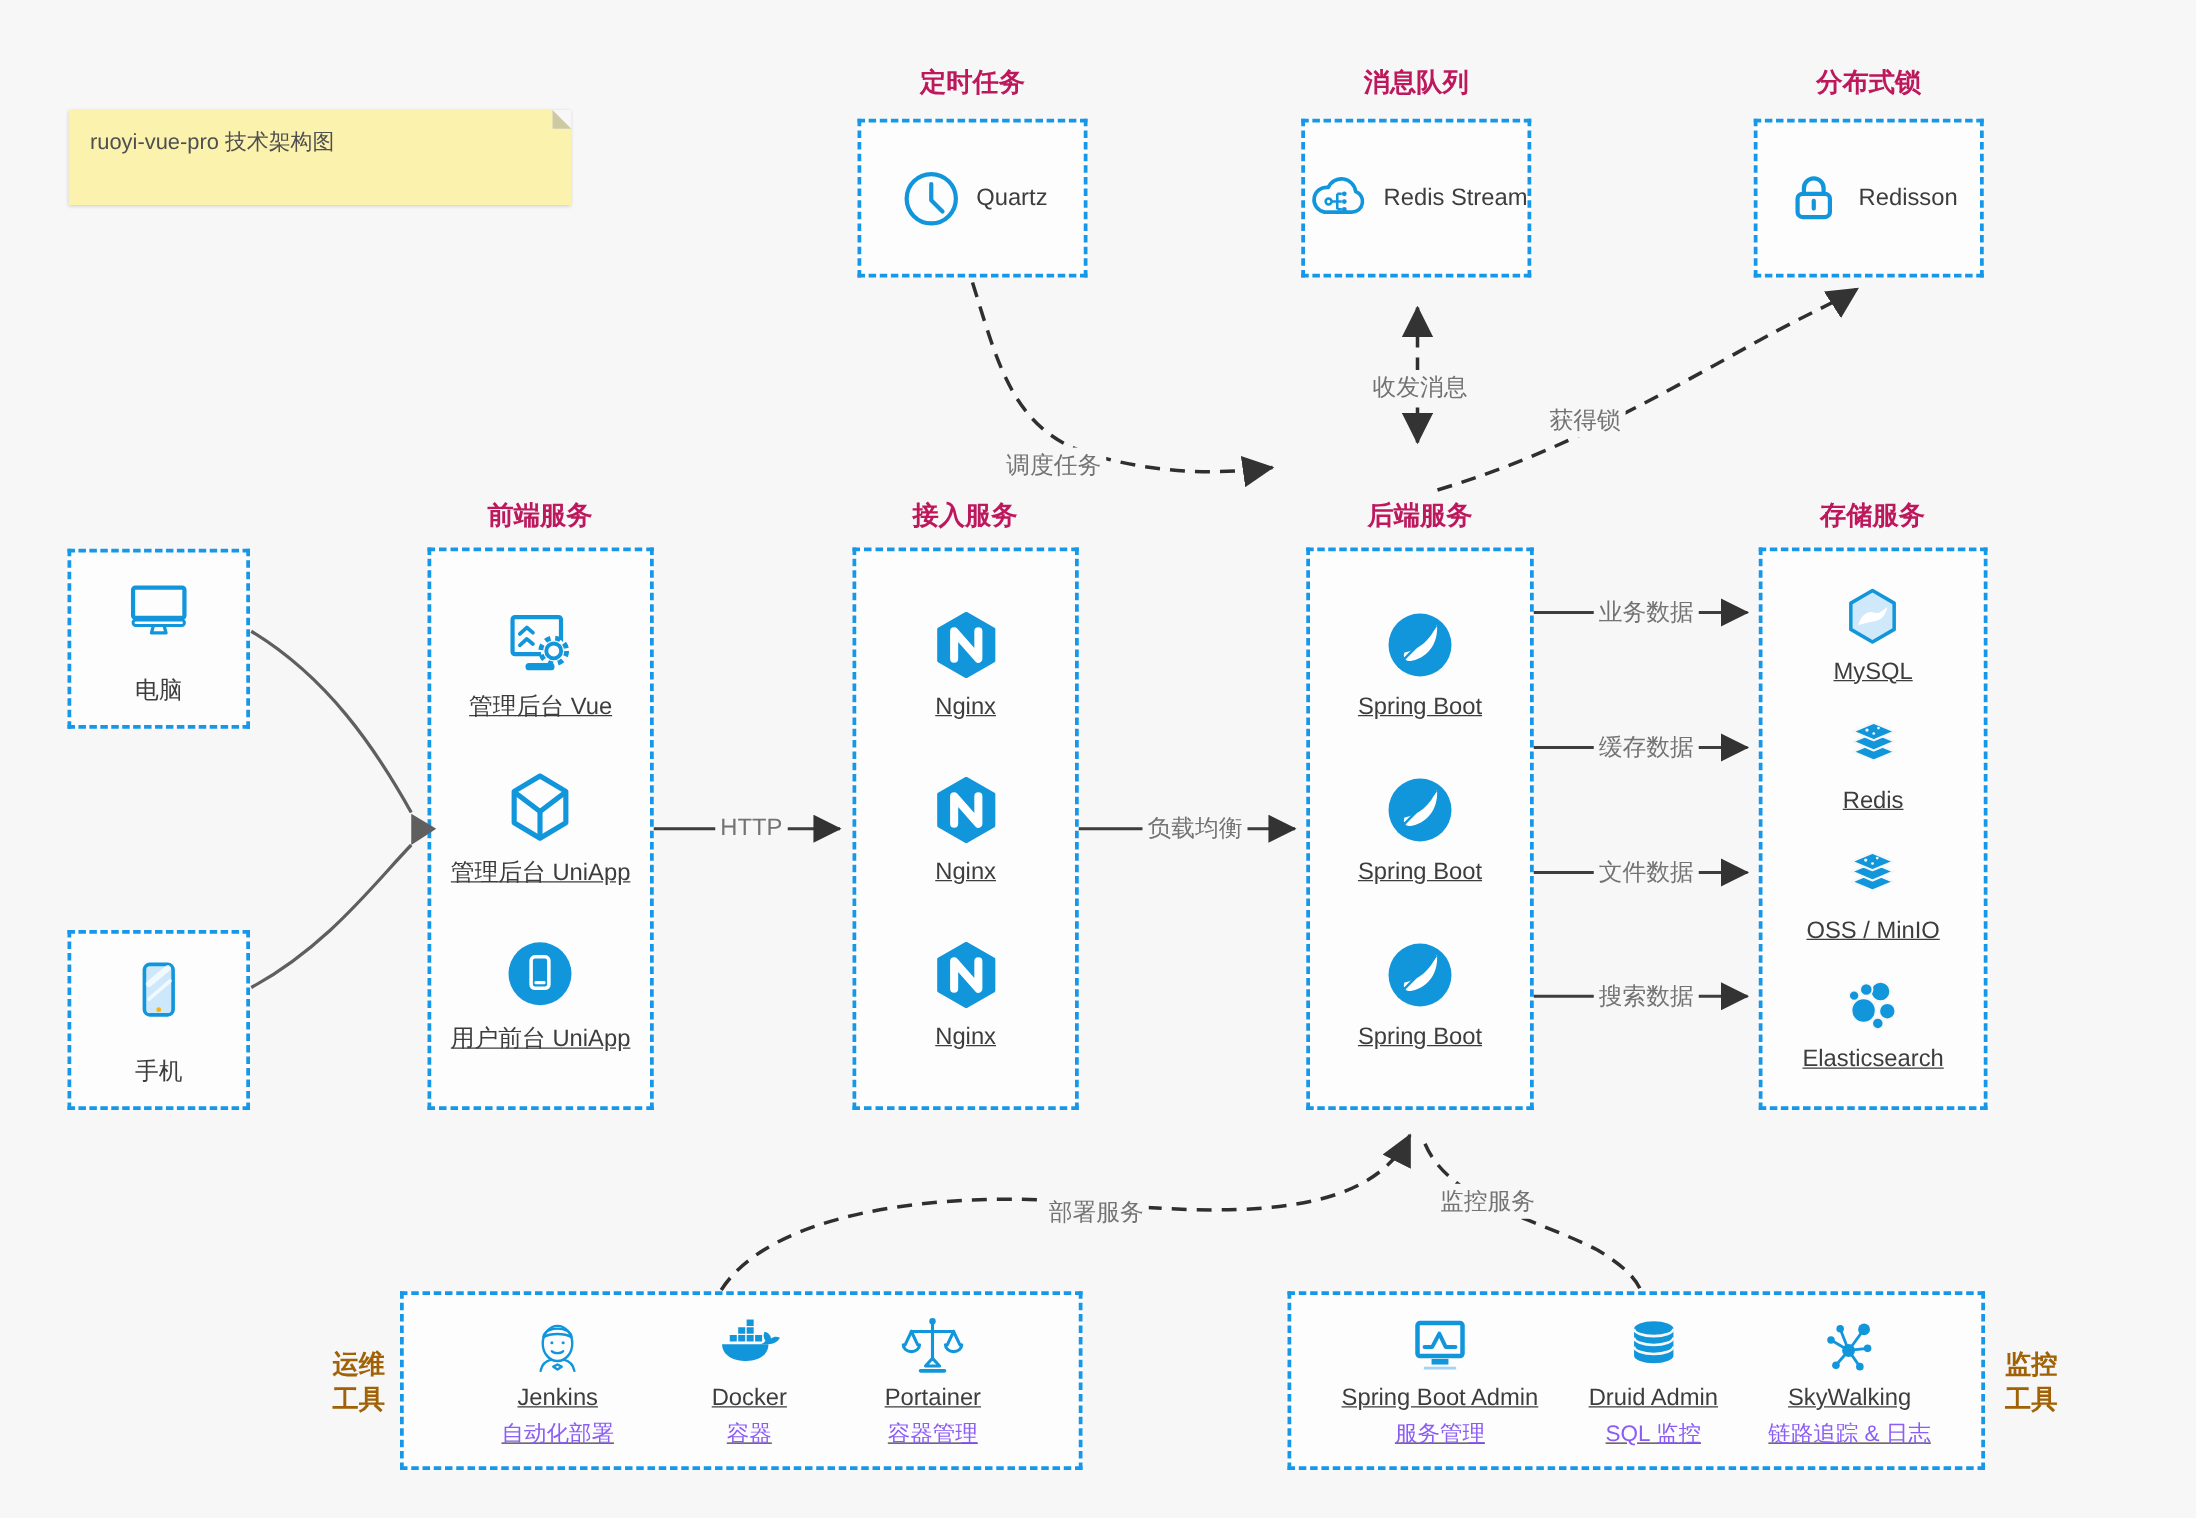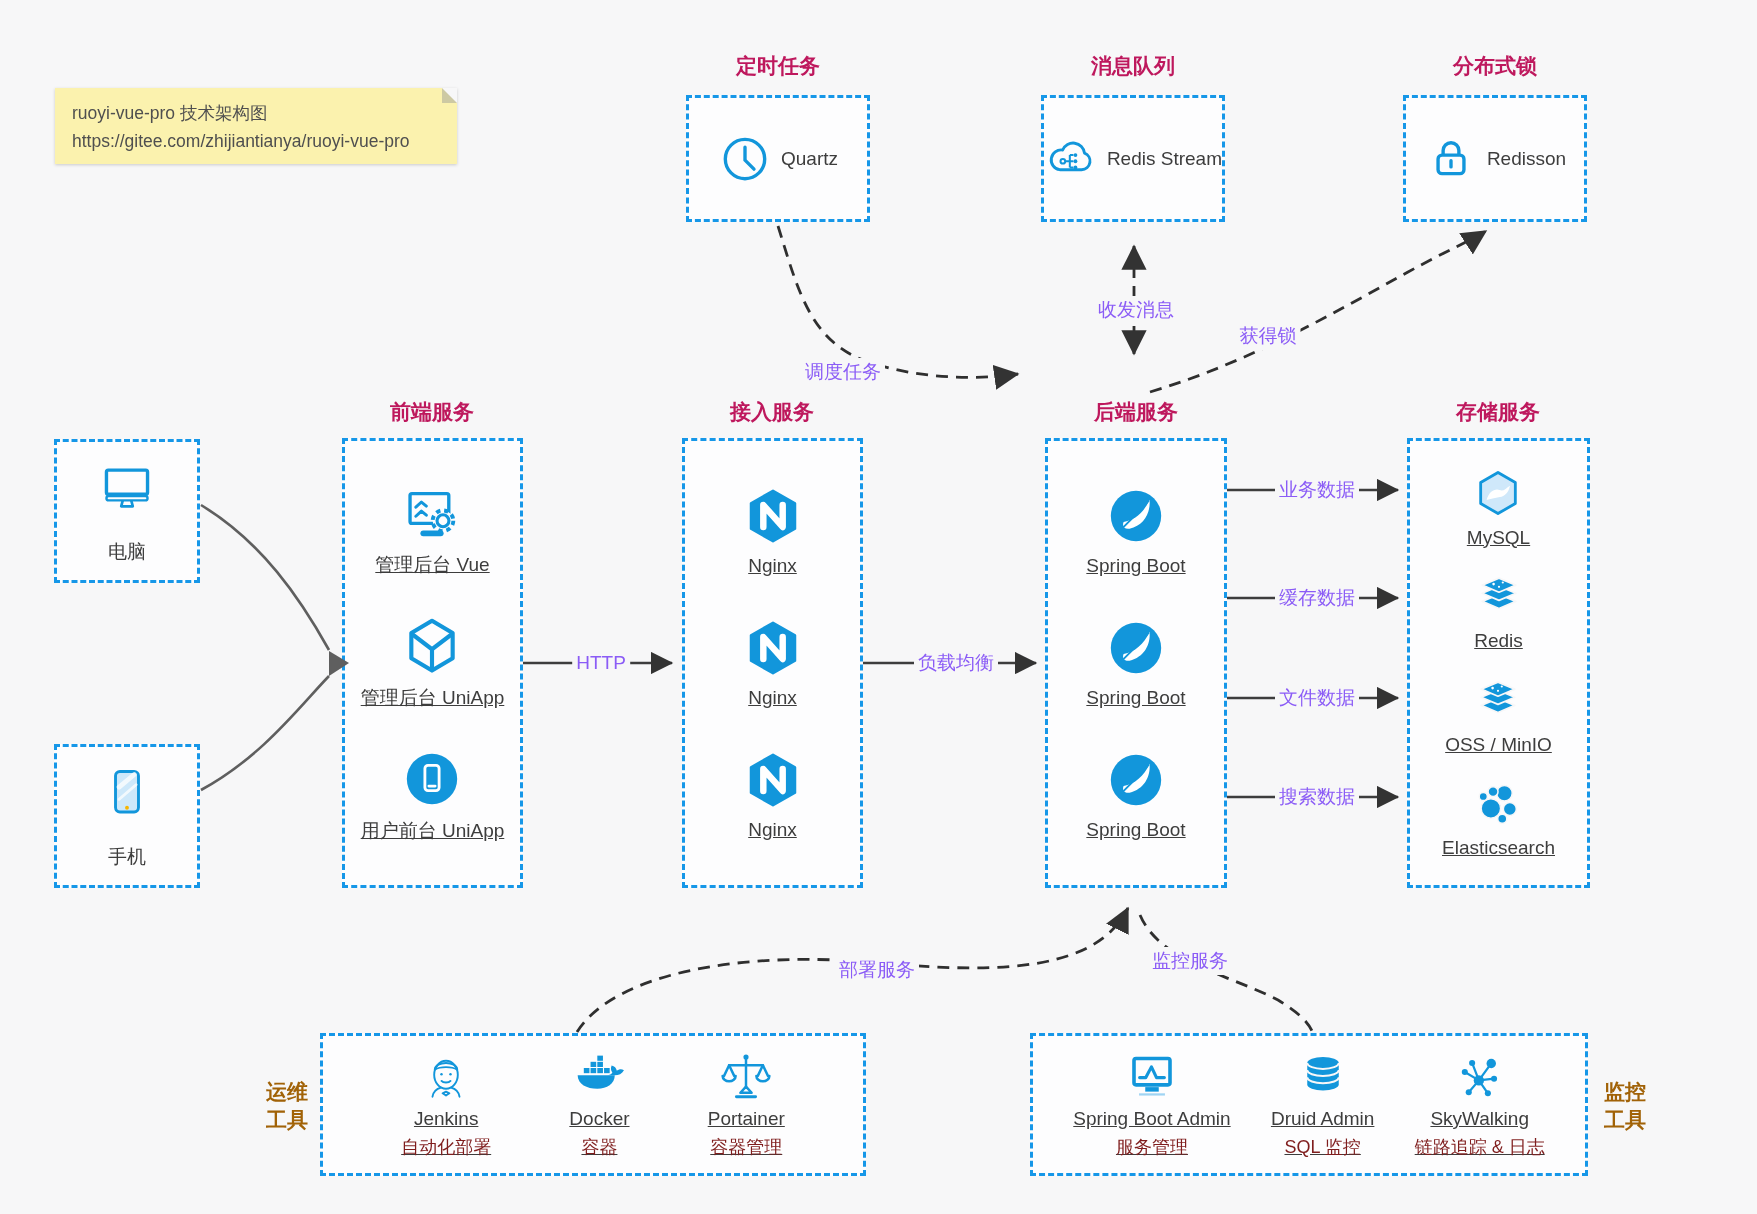--- a/index.html
+++ b/index.html
@@ -7,24 +7,24 @@
           font-family:"Liberation Sans","DejaVu Sans",sans-serif;color:#3d3d3d;}
   #edges{position:absolute;left:0;top:0;z-index:2;}
   .box{position:absolute;border:3px dashed #1697e8;background:#fdfdfe;box-sizing:border-box;z-index:1;}
   .tbox{width:184px;height:127px;display:flex;flex-direction:row;align-items:center;justify-content:center;gap:9px;}
   .cbox{width:146px;height:144px;display:flex;flex-direction:column;align-items:center;justify-content:center;gap:23px;}
   .vbox{top:438px;height:450px;display:flex;flex-direction:column;justify-content:space-evenly;align-items:center;padding:4px 0;}
   .hbox{top:1033px;height:143px;display:flex;flex-direction:row;justify-content:space-evenly;align-items:center;}
   .gtitle{position:absolute;transform:translateX(-50%);color:#be185d;font-weight:bold;font-size:21px;white-space:nowrap;z-index:3;}
   .side-title{position:absolute;color:#a16207;font-weight:bold;font-size:21px;line-height:28px;z-index:3;}
   .ilabel{font-size:19px;color:#3d3d3d;white-space:nowrap;}
-  .sublabel{font-size:18px;color:#7f1d1d;white-space:nowrap;margin-top:1px;text-align:right;}
+  .sublabel{font-size:18px;color:#8b5cf6;white-space:nowrap;margin-top:1px;text-align:right;}
   .vitem,.hitem{display:flex;flex-direction:column;align-items:center;gap:8px;text-decoration:underline;}
   .hitem{gap:4px;}
-  .elabel{position:absolute;transform:translate(-50%,-50%);font-size:19px;color:#8b5cf6;
+  .elabel{position:absolute;transform:translate(-50%,-50%);font-size:19px;color:#737373;
           background:#f7f7f8;padding:1px 4px;white-space:nowrap;z-index:4;}
   .note{position:absolute;left:55px;top:88px;width:402px;height:76px;background:#fbf2ae;
         box-shadow:0 1px 3px rgba(0,0,0,.18);z-index:3;box-sizing:border-box;
         padding:11px 0 0 17px;font-size:17.5px;line-height:1.6;color:#4f4f4f;}
   .note::before{content:'';position:absolute;top:0;right:0;
         border-top:15px solid #f7f7f8;border-left:15px solid #cdc9a3;}
   .ic54{width:54px;height:54px;} .ic58{width:58px;height:58px;}
   .ic62{width:62px;height:62px;} .ic52{width:52px;height:52px;}
 </style>
 </head>
@@ -190,21 +190,20 @@
 
     <path d="M778 226 C798 290 810 342 868 362 C920 379 975 380 1018 374" fill="none" stroke="#2f2f2f" stroke-width="2.8" stroke-dasharray="12 8" marker-end="url(#ah)"></path>
     <path d="M1134 246 V354" fill="none" stroke="#2f2f2f" stroke-width="2.8" stroke-dasharray="12 8" marker-start="url(#ah)" marker-end="url(#ah)"></path>
     <path d="M1150 392 C1250 362 1330 315 1408 272 C1448 250 1472 240 1486 231" fill="none" stroke="#2f2f2f" stroke-width="2.8" stroke-dasharray="12 8" marker-end="url(#ah)"></path>
     <path d="M577 1032 C615 972 745 950 880 963 C1010 975 1098 968 1128 908" fill="none" stroke="#2f2f2f" stroke-width="2.8" stroke-dasharray="12 8" marker-end="url(#ah)"></path>
     <path d="M1140 915 C1160 962 1230 975 1278 1000 C1298 1012 1308 1022 1312 1031" fill="none" stroke="#2f2f2f" stroke-width="2.8" stroke-dasharray="12 8"></path>
   </svg>
 
   <div class="note">
     <div>ruoyi-vue-pro 技术架构图</div>
-    <div>https://gitee.com/zhijiantianya/ruoyi-vue-pro</div>
   </div>
 
   <div class="gtitle" style="left:778px;top:52px">定时任务</div>
   <div class="gtitle" style="left:1133px;top:52px">消息队列</div>
   <div class="gtitle" style="left:1495px;top:52px">分布式锁</div>
   <div class="gtitle" style="left:432px;top:398px">前端服务</div>
   <div class="gtitle" style="left:772px;top:398px">接入服务</div>
   <div class="gtitle" style="left:1136px;top:398px">后端服务</div>
   <div class="gtitle" style="left:1498px;top:398px">存储服务</div>
 

